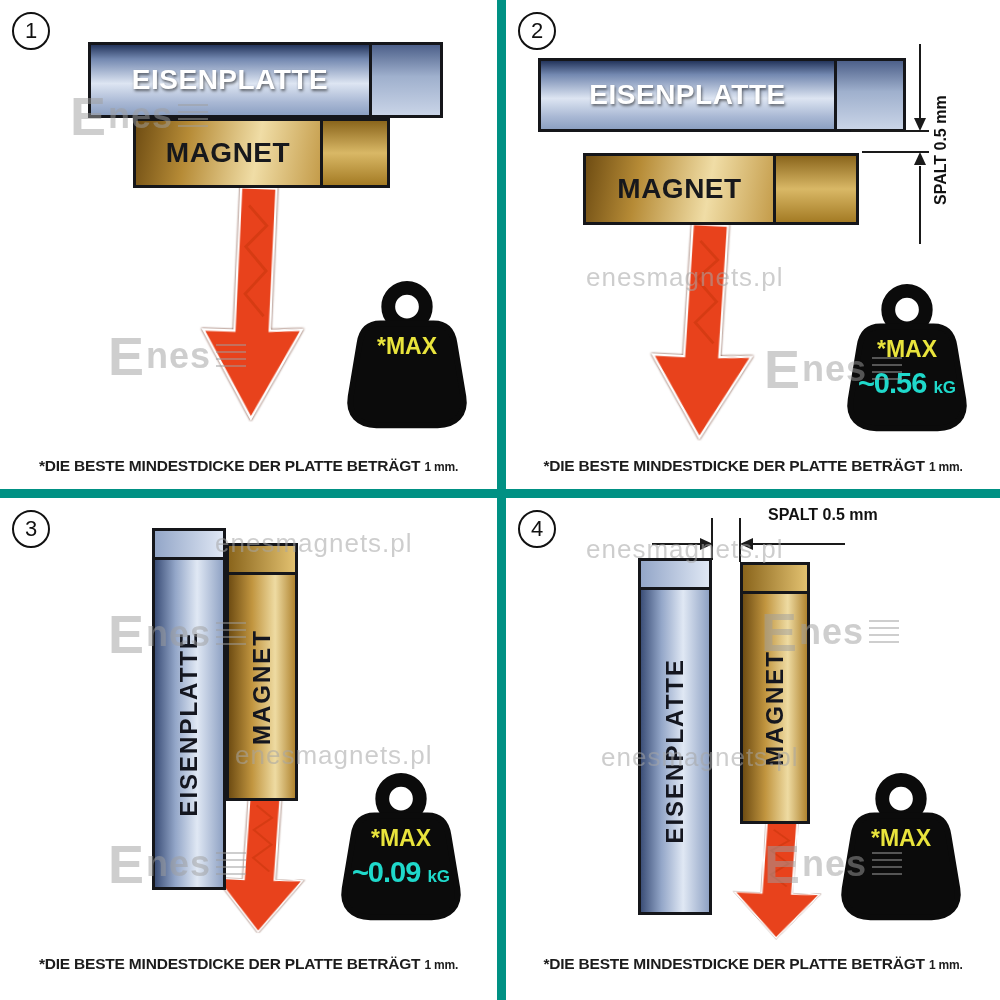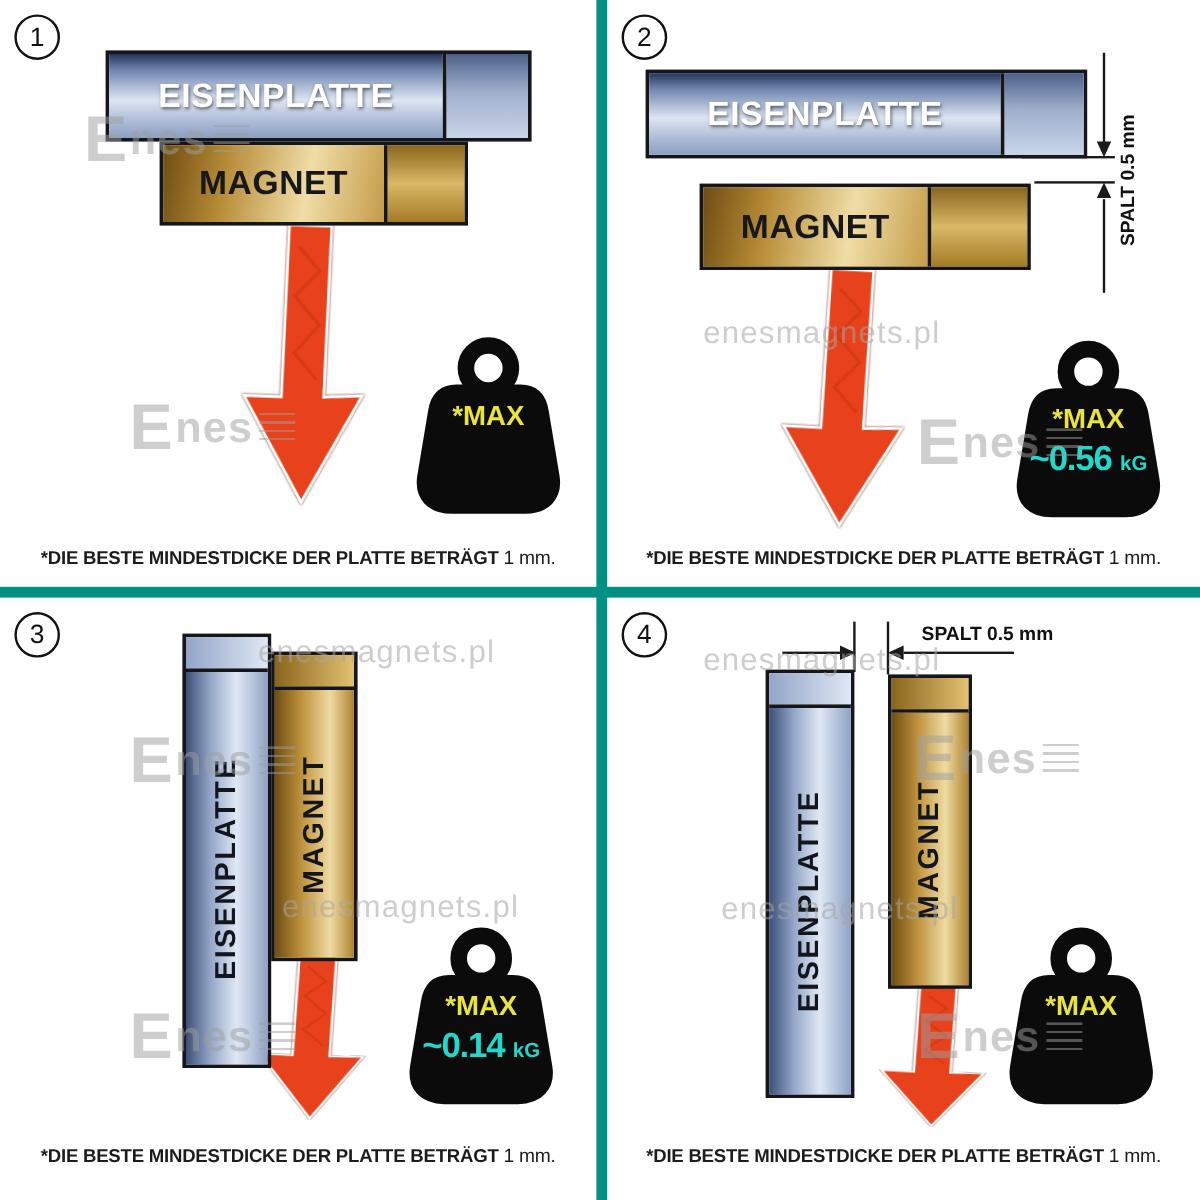--- a/index.html
+++ b/index.html
@@ -48,21 +48,21 @@
   
   .weight{position:absolute;width:150px;height:158px;z-index:3;}
   .weight svg{position:absolute;left:0;top:0;width:100%;height:100%;}
   .w-max{position:absolute;left:0;right:0;top:53px;text-align:center;font-size:23px;font-weight:700;color:#e9e43c;}
   .w-val{position:absolute;left:0;right:0;top:84px;text-align:center;font-size:29px;font-weight:700;color:#1fd9cb;letter-spacing:-1px;}
   .w-unit{font-size:17px;letter-spacing:0;}
 
   
   .caption{position:absolute;left:0;right:0;top:457px;text-align:center;font-size:15.5px;
            font-weight:600;color:#1c1c1c;letter-spacing:-0.2px;z-index:4;}
-  .caption b{font-weight:400;font-size:16px;}
+  .caption b{font-weight:700;font-size:12px;}
 
   
   .dim{position:absolute;background:#1a1a1a;z-index:4;}
   .tri{position:absolute;width:0;height:0;z-index:4;}
   .tri-down{border-left:6px solid transparent;border-right:6px solid transparent;border-top:13px solid #1a1a1a;}
   .tri-up{border-left:6px solid transparent;border-right:6px solid transparent;border-bottom:13px solid #1a1a1a;}
   .tri-right{border-top:6px solid transparent;border-bottom:6px solid transparent;border-left:13px solid #1a1a1a;}
   .tri-left{border-top:6px solid transparent;border-bottom:6px solid transparent;border-right:13px solid #1a1a1a;}
   .spalt-v{position:absolute;writing-mode:vertical-rl;transform:rotate(180deg);text-align:center;
            font-size:16px;font-weight:600;color:#111;z-index:4;}
@@ -203,21 +203,21 @@
       <polygon points="44,3 80,3 78,148 112,146 62,234 9,149 42,149" fill="#e8421c" stroke="#ffffff" stroke-width="5" paint-order="stroke" style="filter:drop-shadow(0 0 1px #5a1d08);"></polygon>
       <path d="M52 20 L72 40 L50 62 L73 86 L51 110 L72 132" stroke="#c23208" stroke-width="3" fill="none" opacity="0.45"></path>
     </svg>
 
     <div class="weight" style="left:326px;top:274px;">
       <svg viewBox="0 0 150 160">
         <circle cx="75" cy="27" r="19" fill="none" stroke="#0b0b0b" stroke-width="14"></circle>
         <path d="M48 44 L102 44 C114 44 121 51 123 64 L132 118 C135 136 124 147 106 147 L44 147 C26 147 15 136 18 118 L27 64 C29 51 36 44 48 44 Z" fill="#0b0b0b" stroke="#0b0b0b" stroke-width="6" stroke-linejoin="round"></path>
       </svg>
       <div class="w-max">*MAX</div>
-      <div class="w-val"><span>~0.14</span> <span class="w-unit">kG</span></div>
+      <div class="w-val"><span>~0.09</span> <span class="w-unit">kG</span></div>
     </div>
 
     <div class="caption">
       <span>*DIE BESTE MINDESTDICKE DER PLATTE BETRÄGT</span> <b>1 mm.</b>
     </div>
 
     <div class="wm-site" style="left:215px;top:30px;">enesmagnets.pl</div>
     <div class="wm-site" style="left:235px;top:242px;">enesmagnets.pl</div>
     <div class="wm-logo" style="left:108px;top:112px;">
       <span class="wm-E">E</span>
@@ -227,21 +227,21 @@
     <div class="wm-logo" style="left:108px;top:342px;">
       <span class="wm-E">E</span>
         <span class="wm-rest">nes</span>
         <span class="wm-lines"></span>
     </div>
   </div>
 
   <div class="panel" id="p4">
     <div class="badge">4</div>
 
-    <div class="spalt-h" style="left:262px;top:22px;">
+    <div class="spalt-h" style="left:262px;top:8px;">
       <span>SPALT</span> <b>0.5 mm</b>
     </div>
     <div class="dim" style="left:205px;top:20px;width:2px;height:42px;"></div>
     <div class="dim" style="left:233px;top:20px;width:2px;height:44px;"></div>
     <div class="dim" style="left:146px;top:45px;width:48px;height:2px;"></div>
     <div class="tri tri-right" style="left:194px;top:40px;"></div>
     <div class="dim" style="left:247px;top:45px;width:92px;height:2px;"></div>
     <div class="tri tri-left" style="left:234px;top:40px;"></div>
 
     <div class="vbar" style="left:132px;top:60px;width:74px;height:357px;">

